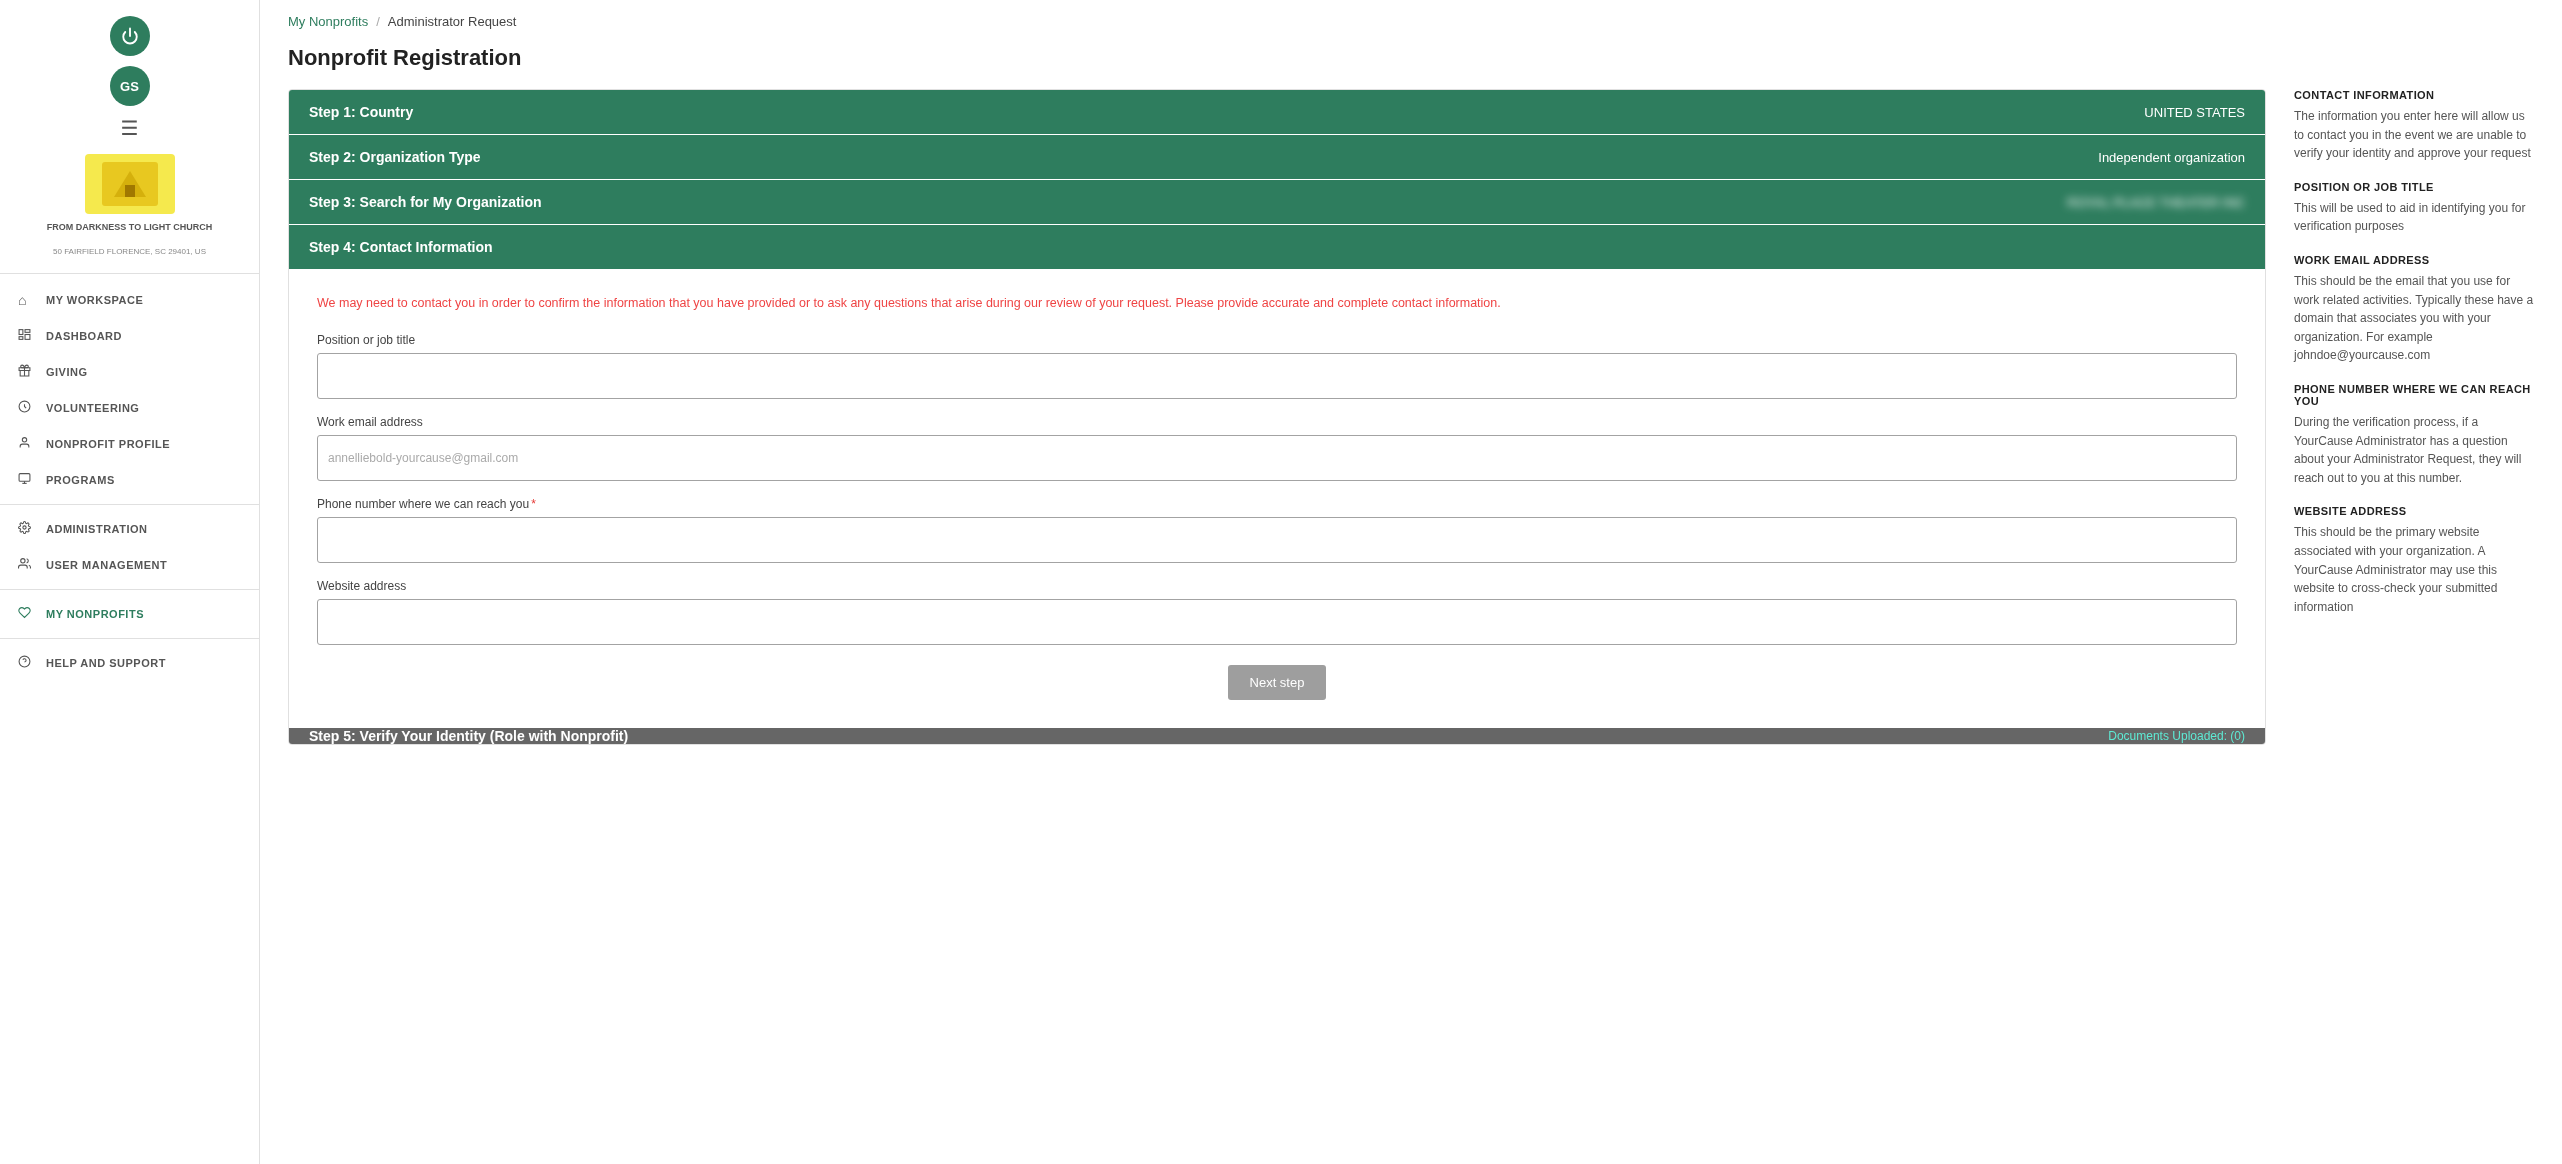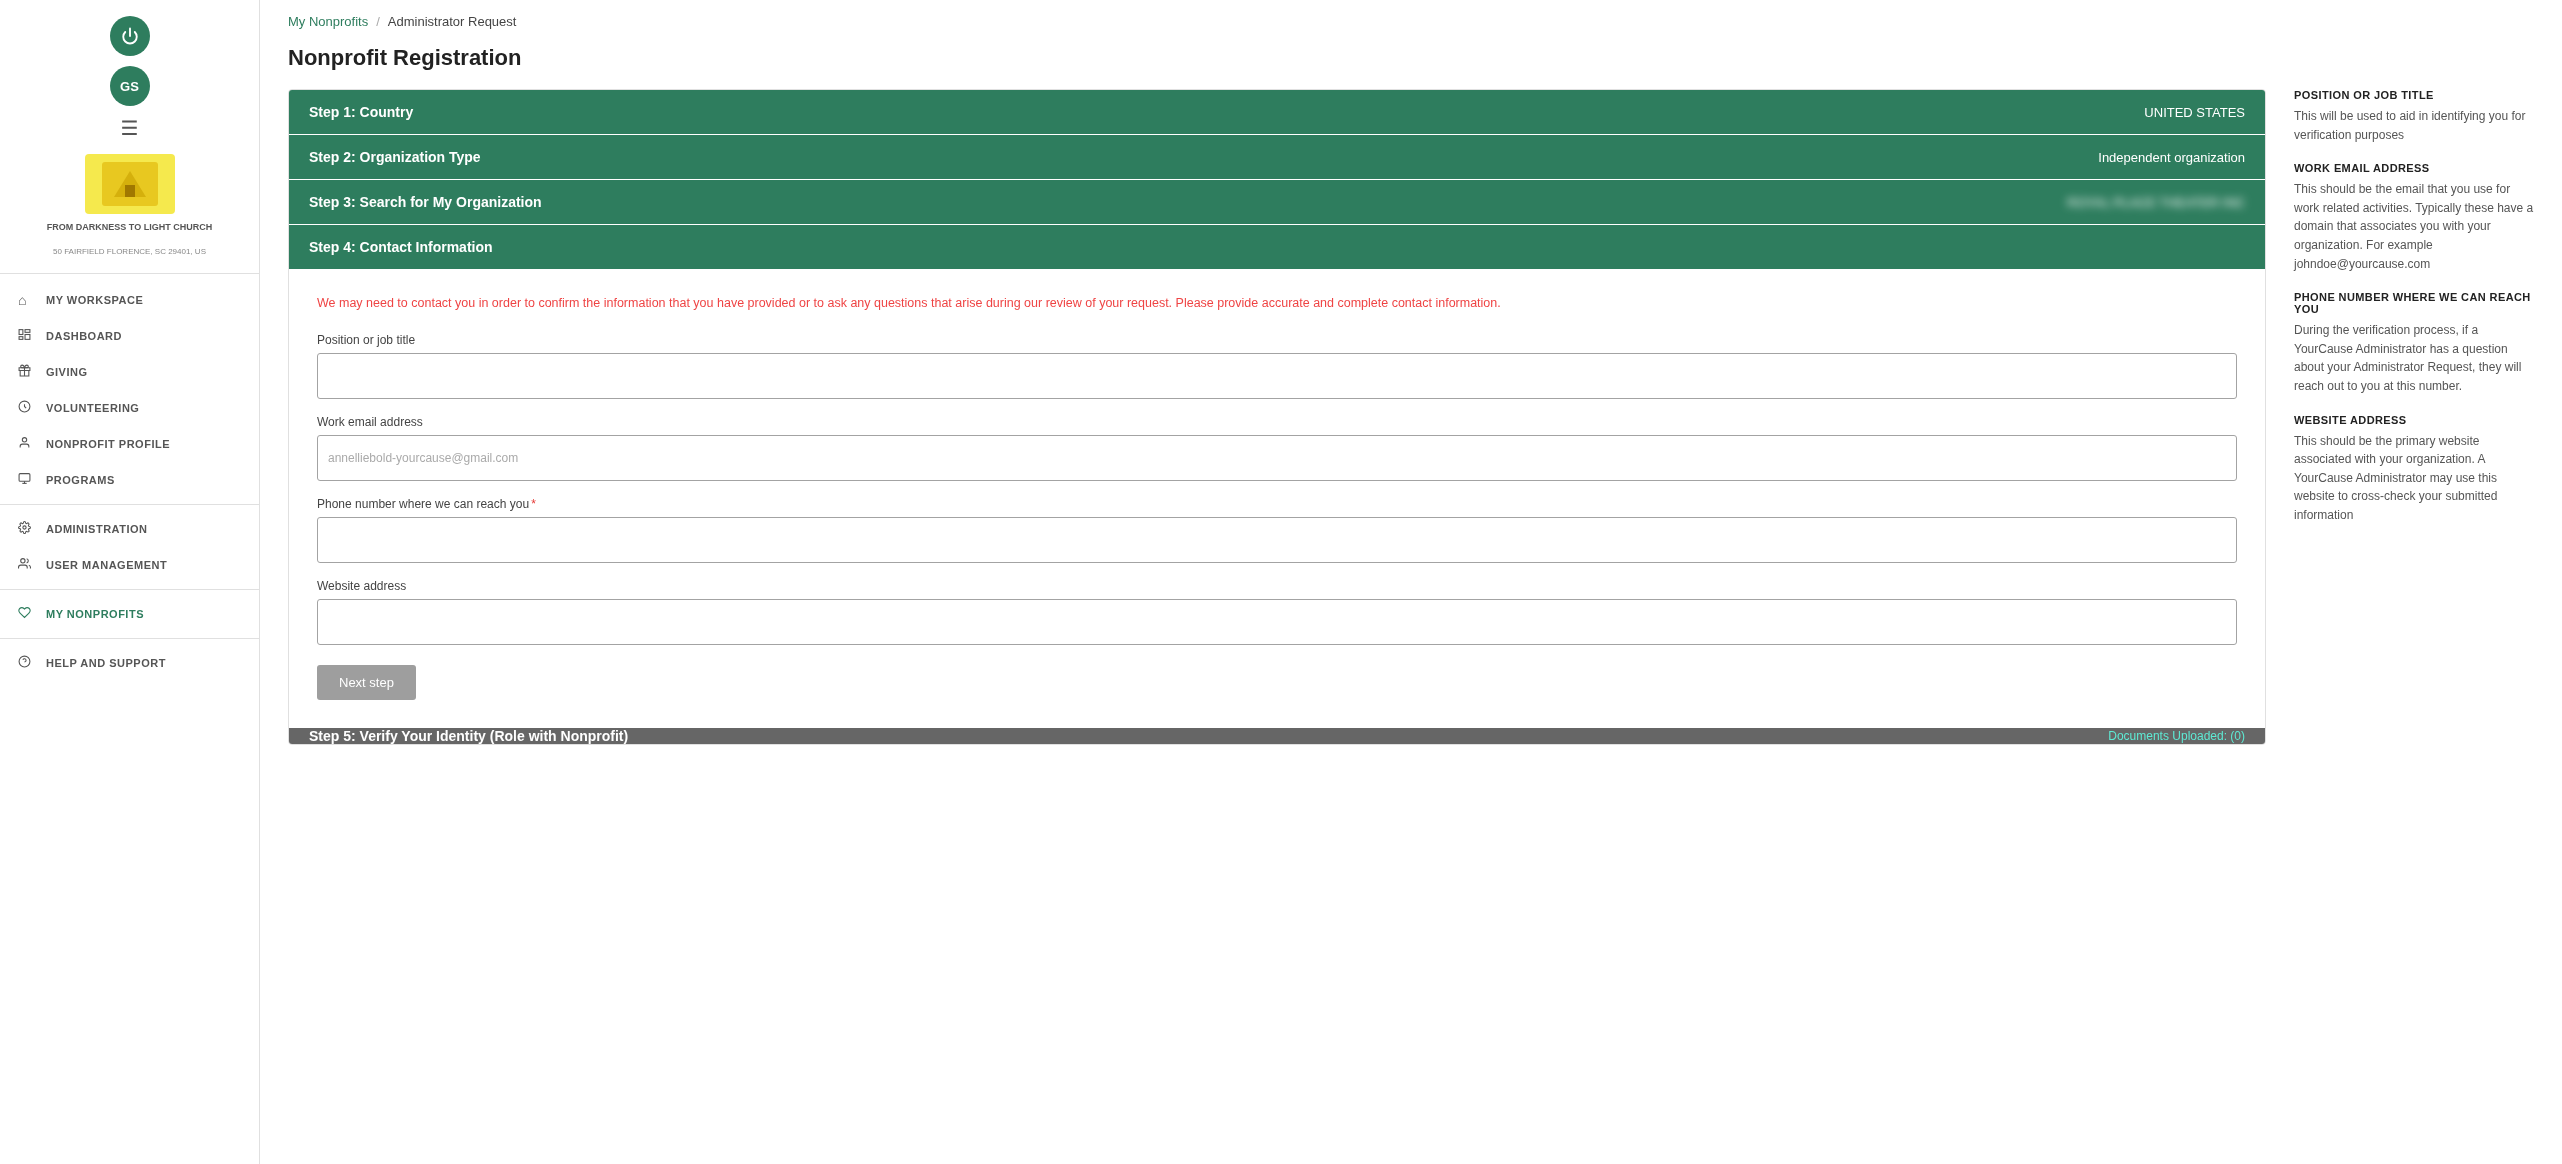--- a/index.html
+++ b/index.html
@@ -138,21 +138,21 @@
     .form-input {
       width: 100%; height: 46px;
       border: 1px solid #a3a3a3; border-radius: 3px;
       padding: 0 10px; font-size: 13px; color: #333;
       outline: none;
     }
     .form-input.has-value { color: #aaa; font-size: 12px; }
 
     
     .next-step-row {
-      display: flex; justify-content: flex-start;
+      display: flex; justify-content: center;
       padding: 4px 0 8px 0;
     }
     .next-step-btn {
       background: #9e9e9e; color: #fff;
       border: none; border-radius: 3px;
       padding: 10px 22px; font-size: 13px; cursor: pointer;
       font-weight: 500;
     }
 
     
@@ -370,20 +370,26 @@
 
       <div class="step5-header">
         <span class="step5-text">Step 5: Verify Your Identity (Role with Nonprofit)</span>
         <span class="step5-value">Documents Uploaded: (0)</span>
       </div>
 
     </div>
 
     <div class="right-panel">
 
+      <div class="right-section">
+        <div class="right-section-title">
+          <span>CONTACT INFORMATION</span>
+        </div>
+        <div class="right-section-text">The information you enter here will allow us to contact you in the event we are unable to verify your identity and approve your request</div>
+      </div>
 
       <div class="right-section">
         <div class="right-section-title">
           <span>POSITION OR JOB TITLE</span>
         </div>
         <div class="right-section-text">This will be used to aid in identifying you for verification purposes</div>
       </div>
 
       <div class="right-section">
         <div class="right-section-title">

